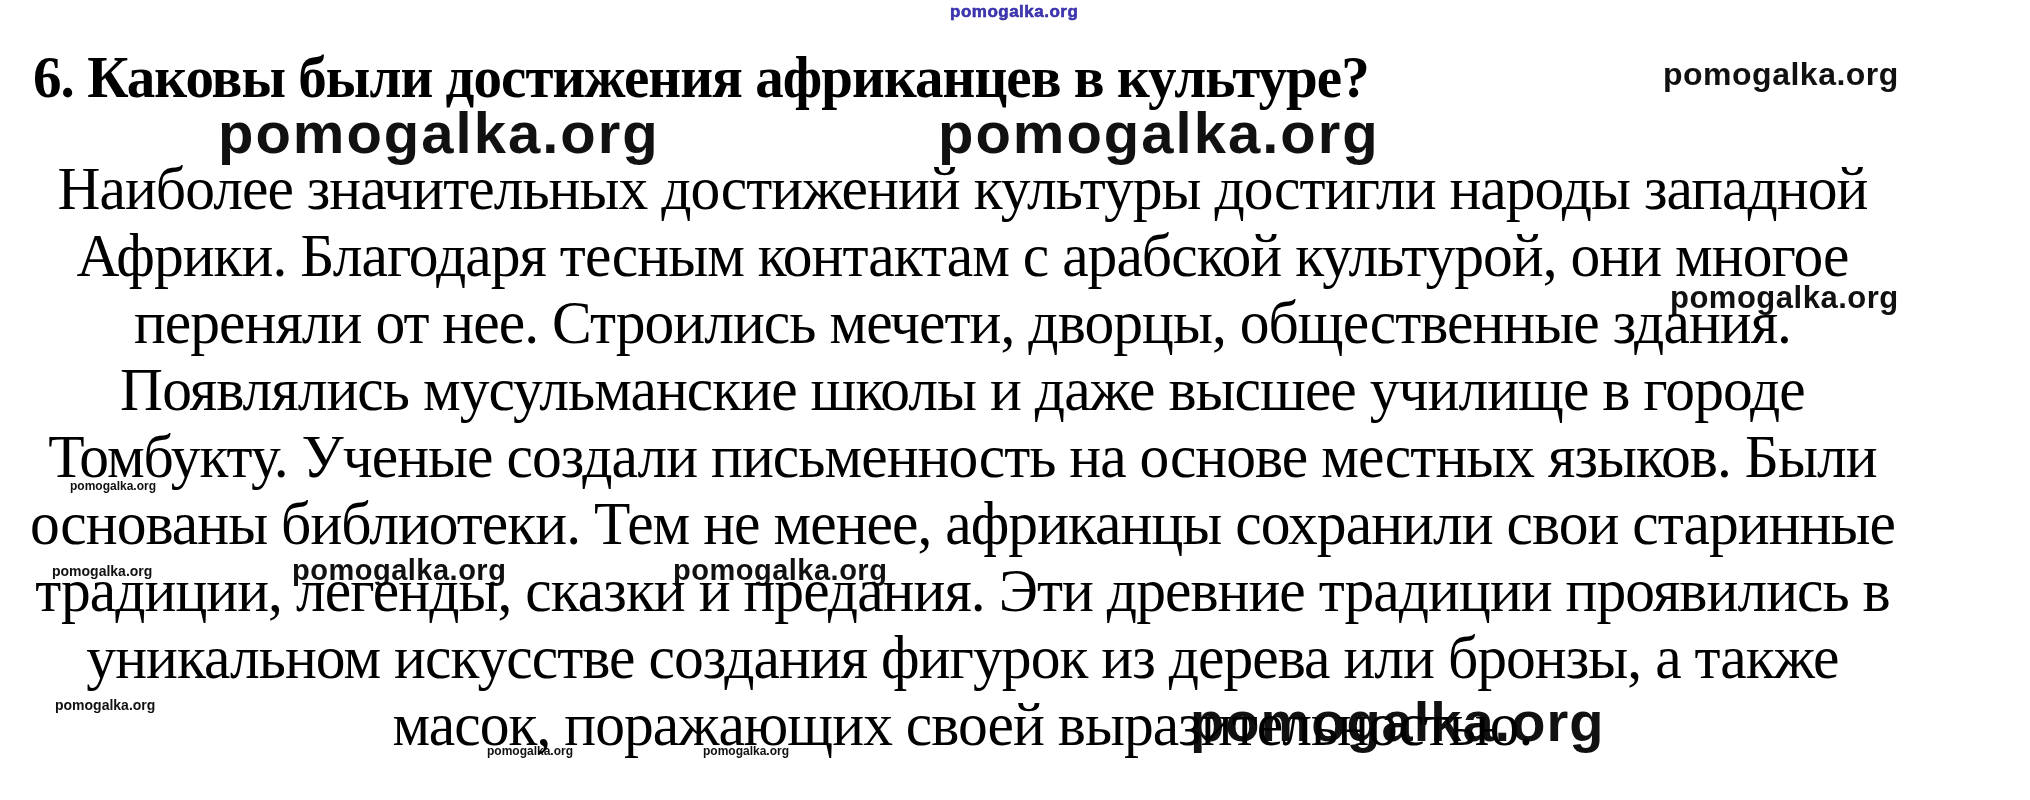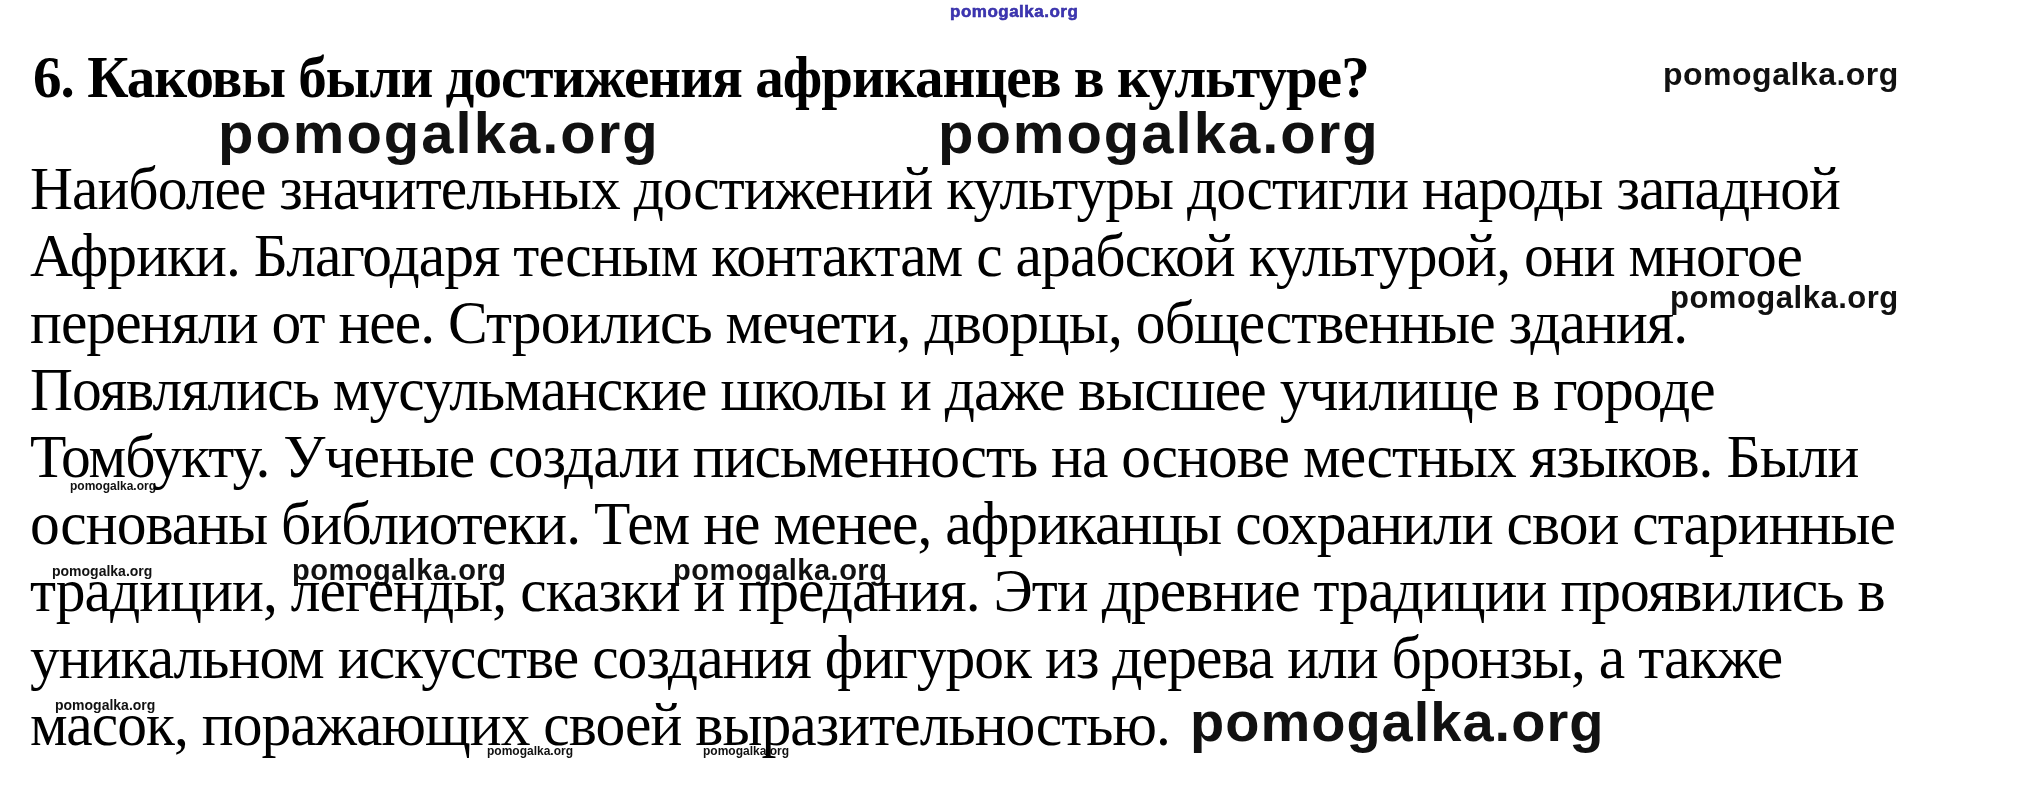--- a/index.html
+++ b/index.html
@@ -23,20 +23,21 @@
     white-space: nowrap;
     letter-spacing: -1px;
     transform: scaleX(0.95);
     transform-origin: 0 0;
   }
   
   .body-text {
     position: absolute;
     left: 30px;
     top: 155px;
+    text-align: center;
   }
   .body-text .line {
     font-size: 62px;
     line-height: 67px;
     white-space: nowrap;
     letter-spacing: -1px;
     transform: scaleX(0.96);
     transform-origin: 0 0;
   }
   

